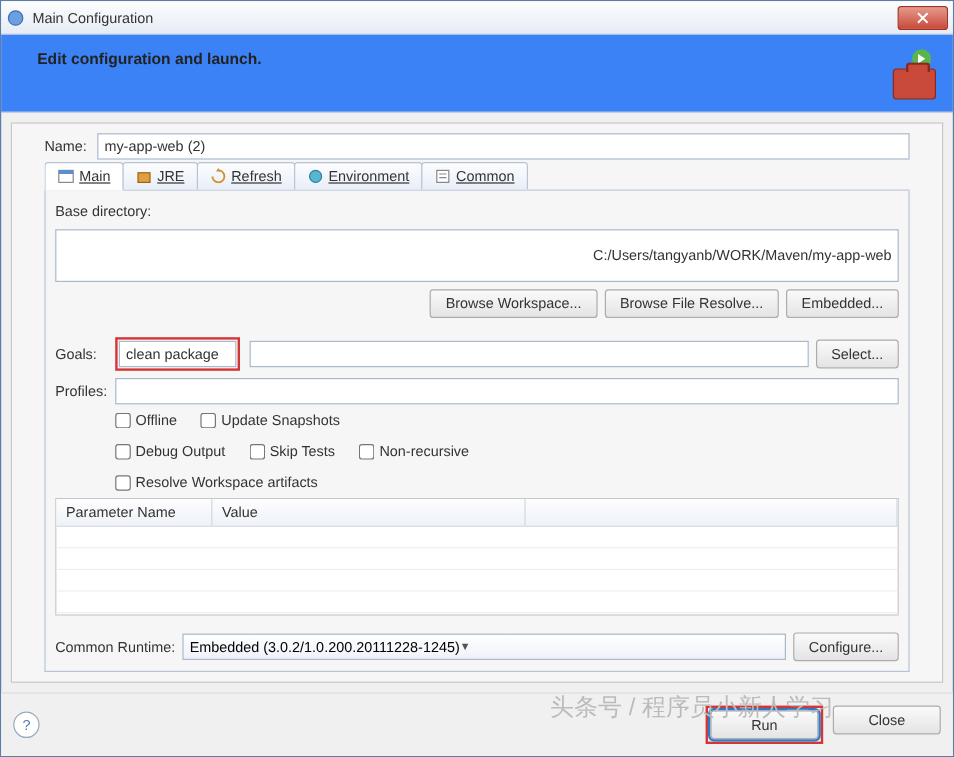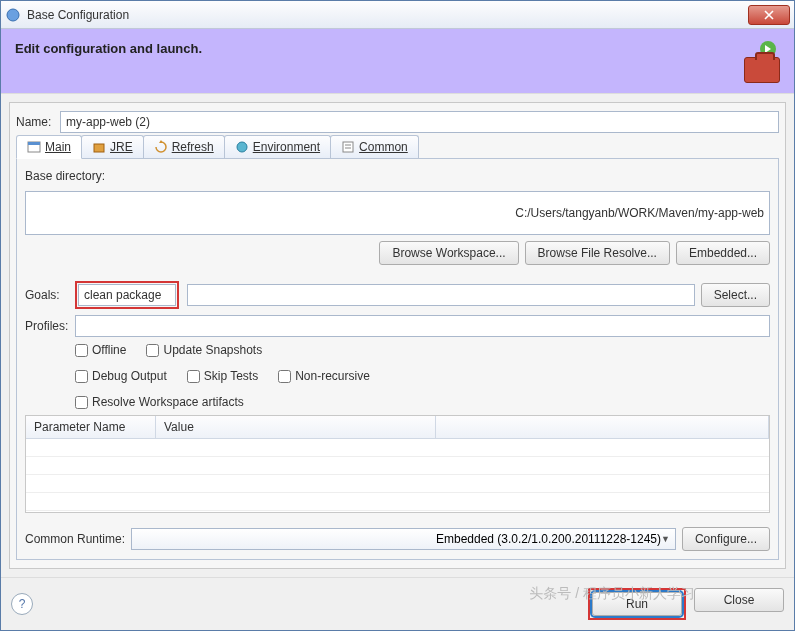--- a/index.html
+++ b/index.html
@@ -5,30 +5,30 @@
 * { box-sizing: border-box; margin: 0; padding: 0; font-family: "Segoe UI", Tahoma, sans-serif; font-size: 12px; }
 body { background: #fff; width: 795px; height: 631px; overflow: hidden; }
 
 .window { border: 1px solid #5a7ca8; width: 795px; height: 631px; background: #f0f0f0; display: flex; flex-direction: column; }
 
 .titlebar { height: 28px; background: linear-gradient(#fdfdfe, #e6ecf5); display: flex; align-items: center; padding: 0 4px; border-bottom: 1px solid #c0c8d8; }
 .titlebar .ticon { width: 16px; height: 16px; margin-right: 6px; display: flex; align-items: center; justify-content: center; }
 .titlebar .title { flex: 1; color: #333; }
 .close-btn { width: 42px; height: 20px; background: linear-gradient(#e59a8e, #c9493a); border: 1px solid #a03020; border-radius: 3px; display: flex; align-items: center; justify-content: center; color: #fff; font-weight: bold; }
 
-.header { background: #c4b5fd; padding: 12px 14px 10px 14px; border-bottom: 1px solid #ddd; display: flex; align-items: flex-start; }
+.header { background: #3b82f6; padding: 12px 14px 10px 30px; border-bottom: 1px solid #ddd; display: flex; align-items: flex-start; }
 .header h1 { font-size: 13px; font-weight: bold; color: #222; flex: 1; }
 .header-icon { width: 48px; height: 42px; position: relative; }
 .header-icon .play { width: 16px; height: 16px; background: #5ab54a; border-radius: 50%; position: absolute; top: 0; right: 4px; display: flex; align-items: center; justify-content: center; }
 .header-icon .play svg { width: 8px; height: 8px; }
 .header-icon .toolbox { width: 36px; height: 26px; background: #c94a3a; border: 1px solid #8a2a1a; border-radius: 3px; position: absolute; bottom: 0; right: 0; }
 .header-icon .toolbox::before { content: ""; position: absolute; top: -6px; left: 10px; width: 16px; height: 6px; border: 2px solid #8a2a1a; border-bottom: none; border-radius: 3px 3px 0 0; background: #c94a3a; }
 
 .body { flex: 1; padding: 8px; display: flex; flex-direction: column; }
-.panel { flex: 1; border: 1px solid #c8c8c8; background: #f6f6f6; padding: 8px 6px; display: flex; flex-direction: column; gap: 0; }
+.panel { flex: 1; border: 1px solid #c8c8c8; background: #f6f6f6; padding: 8px 27px; display: flex; flex-direction: column; gap: 0; }
 
 .row { display: flex; align-items: center; gap: 6px; }
 .row label { min-width: 38px; color: #333; }
 .text-input { flex: 1; height: 22px; border: 1px solid #aab8cc; background: #fff; padding: 2px 5px; color: #333; }
 
 .tabs { display: flex; border-bottom: 1px solid #b8c4d6; margin-top: 2px; }
 .tab { padding: 4px 10px; border: 1px solid #b8c4d6; border-bottom: none; background: linear-gradient(#fdfdfe, #e8eef8); margin-right: -1px; border-radius: 3px 3px 0 0; display: flex; align-items: center; gap: 4px; color: #333; cursor: default; text-decoration: underline; }
 .tab.active { background: #fff; position: relative; z-index: 1; border-bottom: 1px solid #fff; margin-bottom: -1px; }
 .tab .ticon { width: 14px; height: 14px; }
 
@@ -49,47 +49,47 @@
 
 .table-wrap { display: flex; gap: 6px; }
 .table { flex: 1; border: 1px solid #c8c8c8; background: #fff; height: 98px; }
 .thead { display: flex; background: linear-gradient(#fdfdfe, #eef2f8); border-bottom: 1px solid #d0d8e4; }
 .th { padding: 4px 8px; border-right: 1px solid #d0d8e4; color: #333; }
 .th:first-child { width: 130px; }
 .th:nth-child(2) { flex: 1; }
 .tbody .tr { display: flex; border-bottom: 1px solid #eee; height: 18px; }
 .side-btns { display: flex; flex-direction: column; gap: 4px; width: 74px; }
 
-.combo { flex: 1; height: 22px; border: 1px solid #aab8cc; background: linear-gradient(#fff, #eef2f8); padding: 2px 5px; display: flex; align-items: center; justify-content: flex-end; }
+.combo { flex: 1; height: 22px; border: 1px solid #aab8cc; background: linear-gradient(#fff, #eef2f8); padding: 2px 5px; display: flex; align-items: center; justify-content: flex-start; }
 .combo .arrow { font-size: 9px; color: #555; }
 
 .footer { padding: 10px; display: flex; align-items: center; justify-content: space-between; border-top: 1px solid #ddd; background: #f0f0f0; }
 .help { width: 22px; height: 22px; border: 1px solid #9ab; border-radius: 50%; display: flex; align-items: center; justify-content: center; color: #57a; background: #fff; }
 .footer-btns { display: flex; gap: 8px; }
 .footer-btns .btn { width: 90px; }
 
-.watermark { position: absolute; right: 100px; bottom: 28px; color: #bbb; font-size: 14px; pointer-events: none; }
+.watermark { position: absolute; right: 100px; bottom: 28px; color: #bbb; font-size: 20px; pointer-events: none; }
 
 .apply-row { display: flex; justify-content: flex-end; gap: 8px; margin-top: 6px; padding: 6px 4px; }
 .apply-row .btn { width: 90px; }
 
 .row-label-wide { min-width: 90px; }
 </style>
 </head>
 <body>
 
 <div class="window">
 
   <div class="titlebar">
     <span class="ticon">
       <svg viewBox="0 0 16 16">
           <circle cx="8" cy="8" r="6" fill="#6aa0e0" stroke="#3a70b0"></circle>
         </svg>
     </span>
-    <span class="title">Base Configuration</span>
+    <span class="title">Main Configuration</span>
     <div class="close-btn">
       <svg width="10" height="10" viewBox="0 0 10 10">
           <path d="M1 1 L9 9 M9 1 L1 9" stroke="#fff" stroke-width="1.6"></path>
         </svg>
     </div>
   </div>
 
   <div class="header">
     <h1>Edit configuration and launch.</h1>
     <div class="header-icon">

